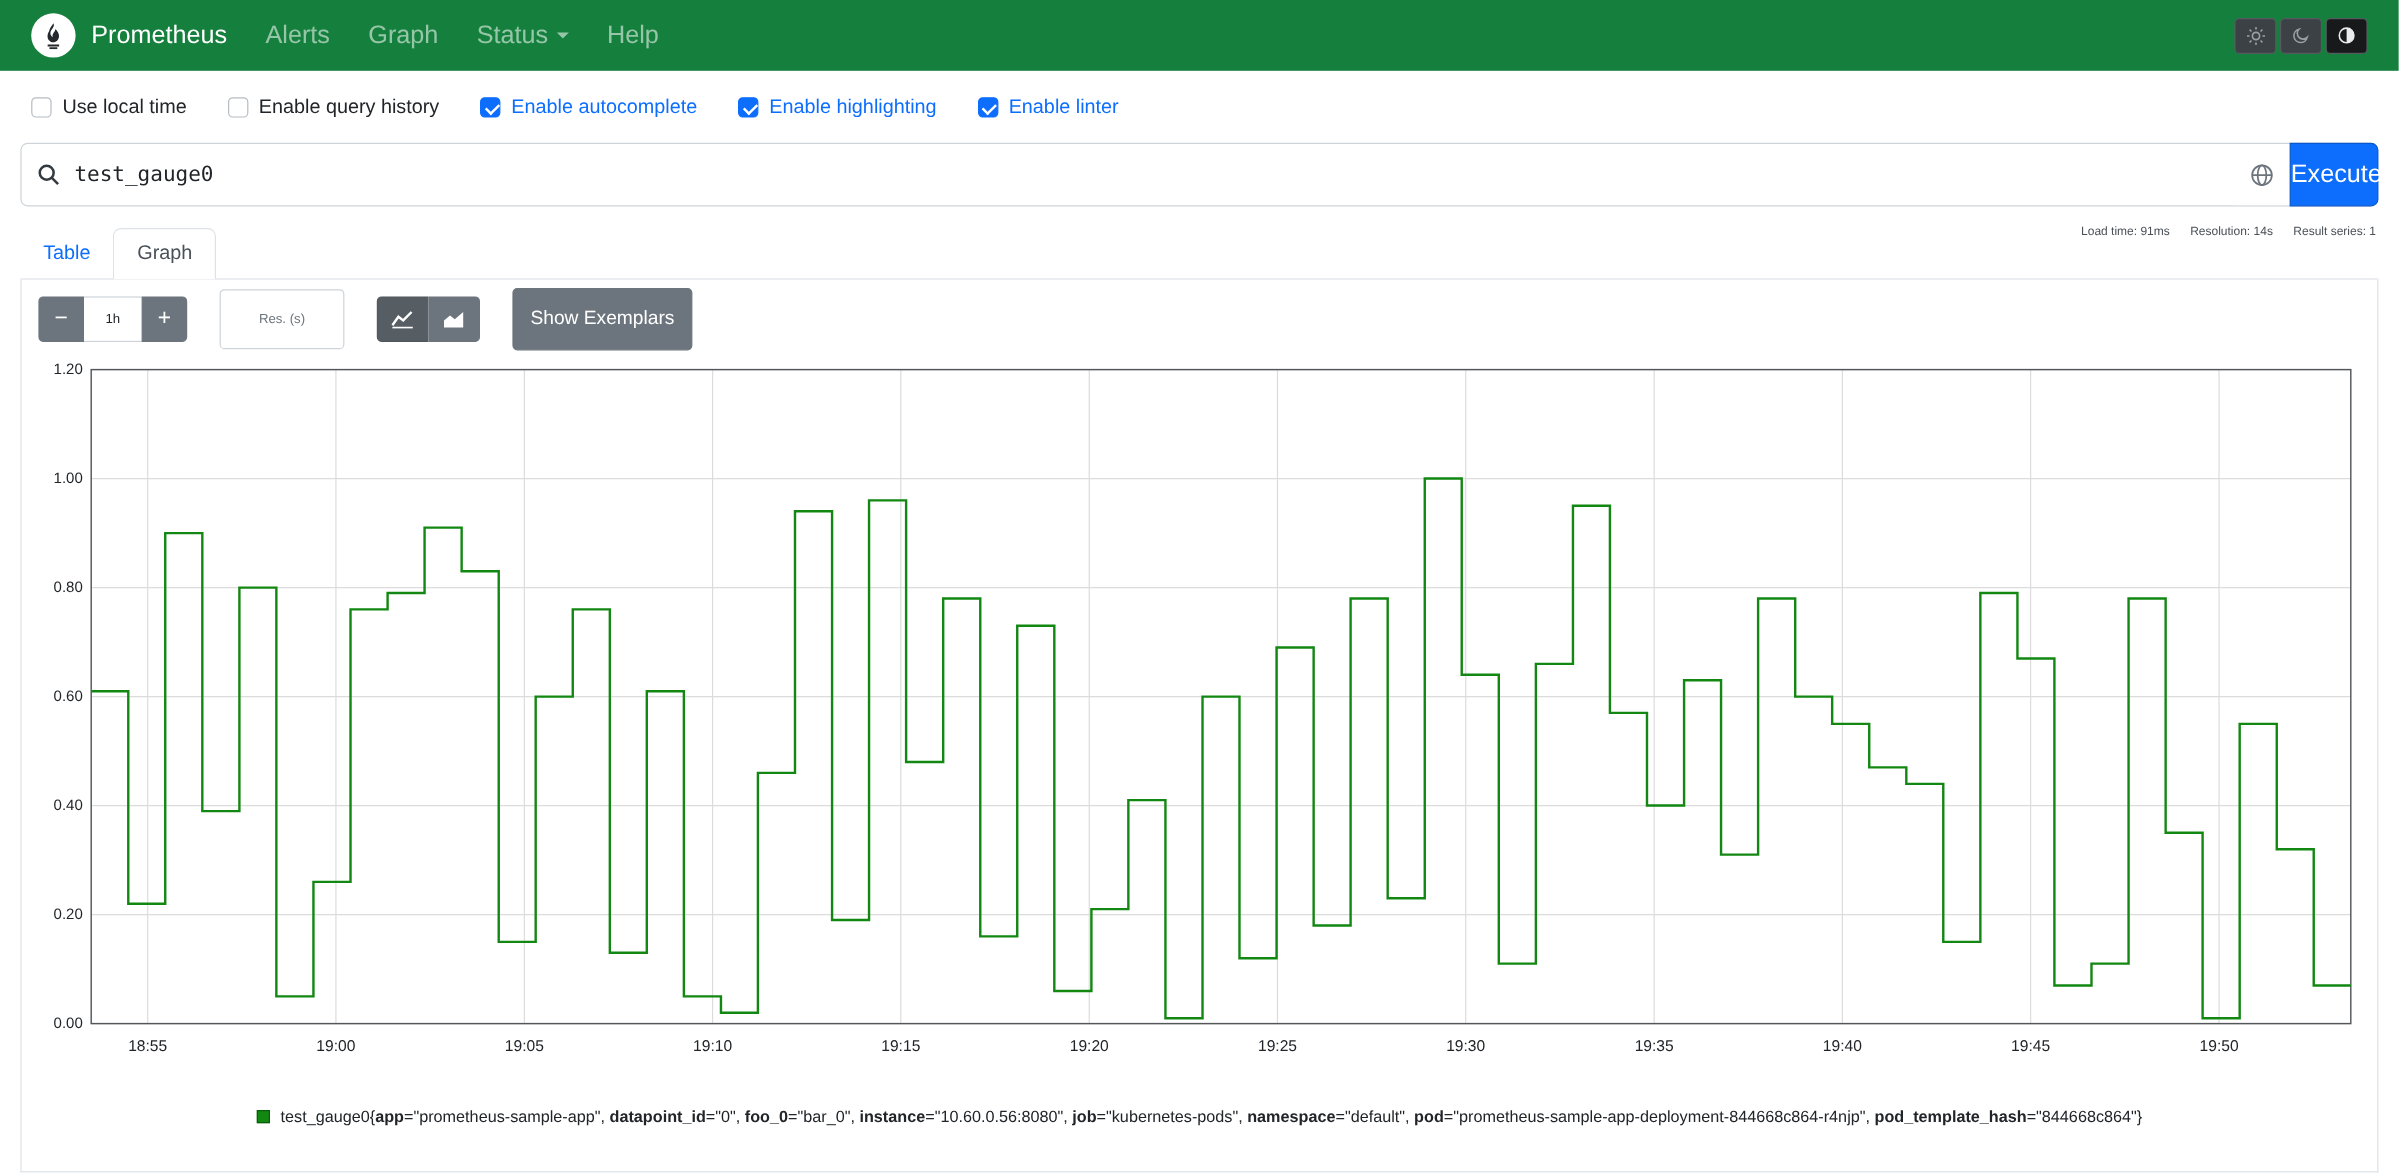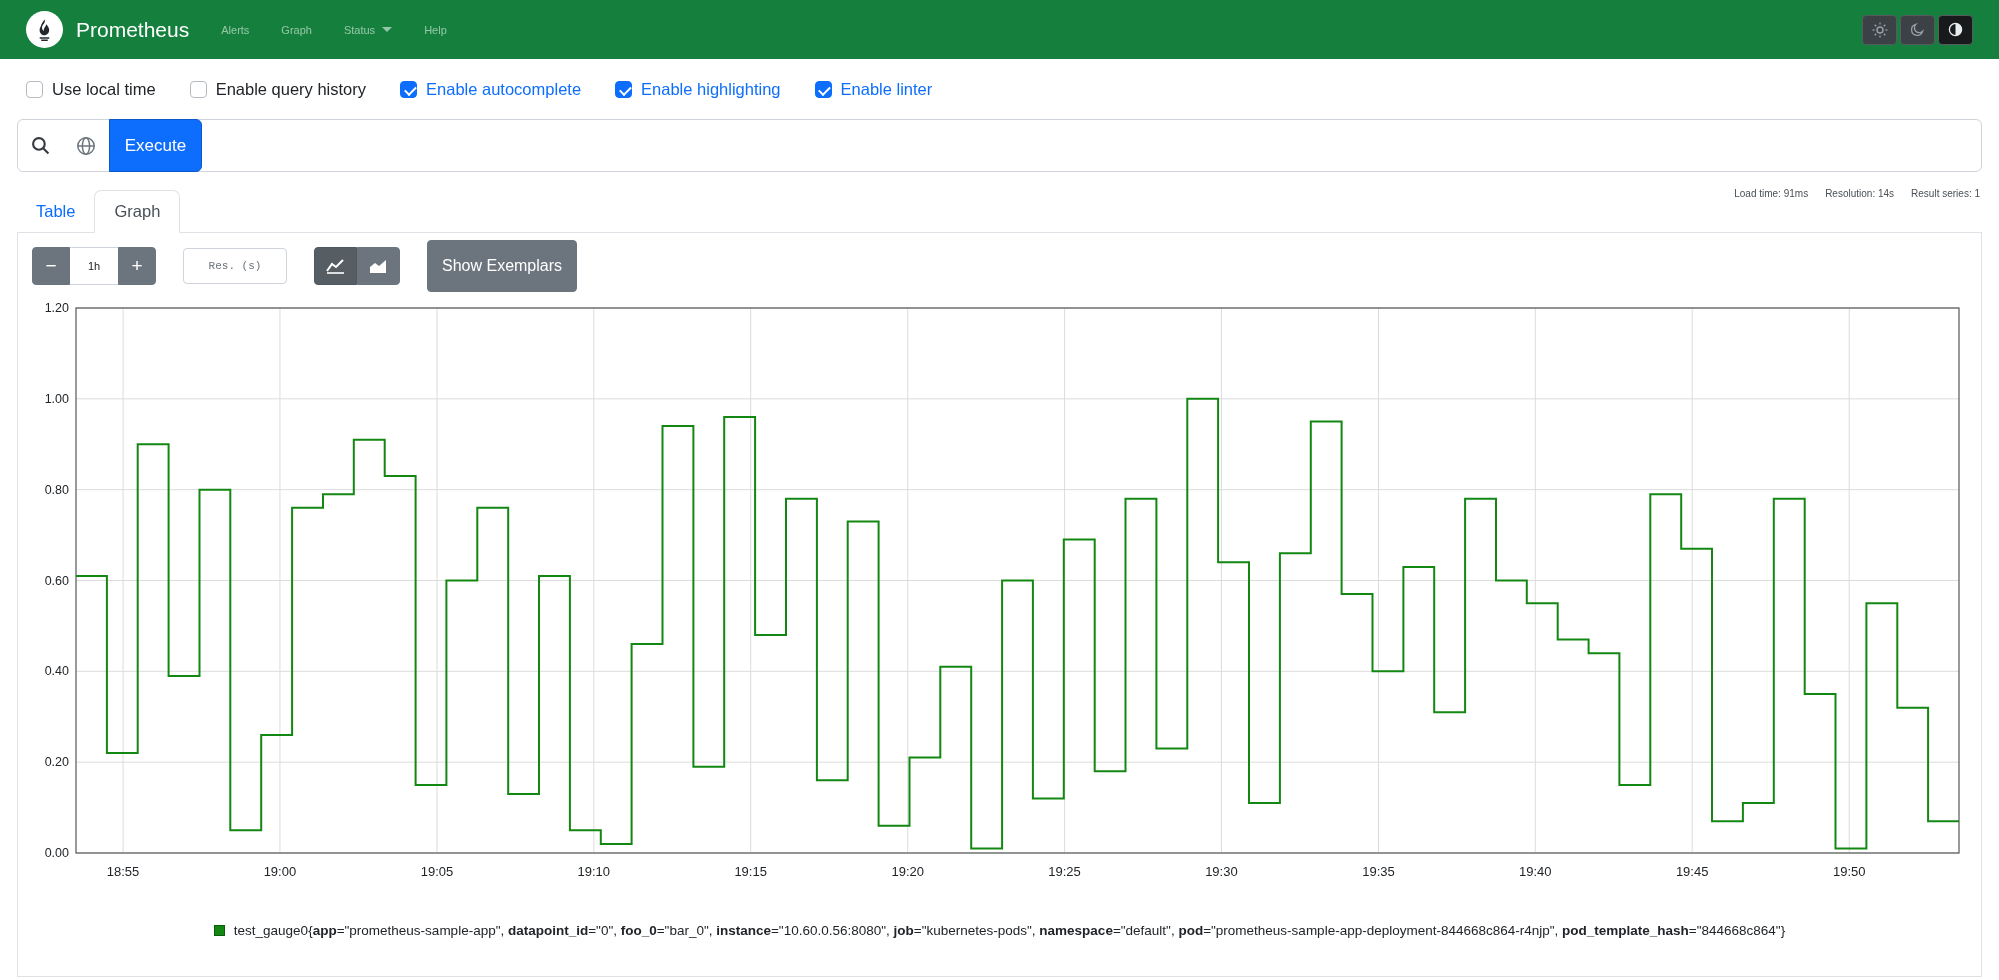--- a/index.html
+++ b/index.html
@@ -3,42 +3,42 @@
 <meta charset="utf-8">
 <style>
   * { box-sizing: border-box; margin: 0; padding: 0; }
   html,body { width:1999px; height:980px; overflow:hidden; background:#fff;
     font-family:"Liberation Sans","DejaVu Sans",sans-serif; color:#212529; }
 
   
   .navbar { height:59px; background:#15803d; display:flex; align-items:center; padding:0 26px; }
   .logo { width:37px; height:37px; border-radius:50%; background:#fff; display:flex; align-items:center; justify-content:center; flex:0 0 auto; }
   .brand { color:#fff; font-size:21px; font-weight:500; margin-left:13px; }
-  .nav-link { color:rgba(255,255,255,0.55); font-size:11px; margin-left:32px; cursor:pointer; display:inline-flex; align-items:center; }
+  .nav-link { color:rgba(255,255,255,0.55); font-size:21px; margin-left:32px; cursor:pointer; display:inline-flex; align-items:center; }
   .caret { display:inline-block; margin-left:7px; width:0; height:0; border-left:5px solid transparent; border-right:5px solid transparent; border-top:5.5px solid rgba(255,255,255,0.55); }
   .nav-right { margin-left:auto; display:flex; gap:3px; }
   .theme-btn { width:35px; height:30px; border-radius:4px; border:1px solid #565b60; background:#3c4146; display:flex; align-items:center; justify-content:center; cursor:pointer; }
   .theme-btn.active { background:#17191b; }
   .theme-btn svg { display:block; }
 
   
   .options { display:flex; align-items:flex-start; gap:34px; padding:21px 26px 10px; }
   .form-check { display:flex; align-items:center; gap:9px; font-size:16.5px; cursor:pointer; }
   .cbox { width:17px; height:17px; border:1px solid #b6bcc2; border-radius:4px; background:#fff; position:relative; flex:0 0 auto; }
   .form-check.checked .cbox { background:#0d6efd; border-color:#0d6efd; }
   .form-check.checked .cbox::after { content:""; position:absolute; left:5.5px; top:2px; width:4.5px; height:9px;
     border-right:2px solid #fff; border-bottom:2px solid #fff; transform:rotate(45deg); }
   .form-check.checked .cbl { color:#0d6efd; }
 
   
   .query-group { margin:10px 17px 0; height:53px; display:flex; align-items:stretch; border:1px solid #ced4da; border-radius:6px; background:#fff; }
   .search-cell { width:44px; display:flex; align-items:center; justify-content:center; }
   .query-text { flex:1; display:flex; align-items:center; font-family:"DejaVu Sans Mono","Liberation Mono",monospace; font-size:17.5px; color:#212529; }
   .globe-btn { width:48px; display:flex; align-items:center; justify-content:center; background:#fff; border:none; cursor:pointer; }
-  .execute-btn { width:93px; background:#0d6efd; border:1px solid #0a58ca; margin:-1px; border-radius:0 6px 6px 0; color:#fff; font-size:17px; font-family:inherit; cursor:pointer; }
+  .execute-btn { width:74px; background:#0d6efd; border:1px solid #0a58ca; margin:-1px; border-radius:0 6px 6px 0; color:#fff; font-size:21px; font-family:inherit; cursor:pointer; }
 
   
   .tabs-band { margin:14px 17px 0; position:relative; border-bottom:1px solid #dee2e6; display:flex; align-items:flex-end; height:47px; }
   .stats { position:absolute; right:2px; top:2px; display:flex; gap:17px; font-size:10px; color:#495057; }
   .tab { padding:11px 19px; font-size:16.5px; cursor:pointer; }
   .tab.inactive { color:#0d6efd; }
   .tab.active { background:#fff; border:1px solid #dee2e6; border-bottom:1px solid #fff; border-radius:7px 7px 0 0; color:#495057; margin-bottom:-1px; }
 
   
   .panel { margin:0 17px; border:1px solid #dee2e6; border-top:none; height:744px; padding:14px 14px 10px; }
@@ -144,20 +144,21 @@
   </label>
 </div>
 
 <div class="query-group">
   <div class="search-cell">
     <svg width="19" height="19" viewBox="0 0 18 18">
       <circle cx="7.5" cy="7.5" r="5.5" fill="none" stroke="#343a40" stroke-width="2"></circle>
       <line x1="11.8" y1="11.8" x2="16.5" y2="16.5" stroke="#343a40" stroke-width="2"></line>
     </svg>
   </div>
+  <div class="query-text">test_gauge0</div>
   <button class="globe-btn">
     <svg width="20" height="20" viewBox="0 0 20 20">
       <circle cx="10" cy="10" r="8.2" fill="none" stroke="#6c757d" stroke-width="1.5"></circle>
       <ellipse cx="10" cy="10" rx="3.6" ry="8.2" fill="none" stroke="#6c757d" stroke-width="1.5"></ellipse>
       <line x1="1.8" y1="10" x2="18.2" y2="10" stroke="#6c757d" stroke-width="1.5"></line>
     </svg>
   </button>
   <button class="execute-btn">Execute</button>
 </div>
 
@@ -174,21 +175,21 @@
 <div class="panel">
   <div class="controls">
 
     <div class="grp">
       <button class="btn-gray btn-sq rl">−</button>
       <input class="ctl-input range-input" value="1h" style="">
       <button class="btn-gray btn-sq rr">+</button>
     </div>
 
 
-    <input class="ctl-input res-input" style="height: 36px; font-family: Liberation Mono, monospace;" placeholder="Res. (s)">
+    <input class="ctl-input res-input" style="height: 50px;" placeholder="Res. (s)">
 
     <div class="grp">
       <button class="btn-gray toggle-btn sel rl">
         <svg width="19" height="16" viewBox="0 0 19 16">
           <polyline points="1,13 6,6 10,9 17,2" fill="none" stroke="#fff" stroke-width="2"></polyline>
           <line x1="1" y1="15" x2="18" y2="15" stroke="#fff" stroke-width="1.6"></line>
         </svg>
       </button>
       <button class="btn-gray toggle-btn rr">
         <svg width="19" height="16" viewBox="0 0 19 16">

